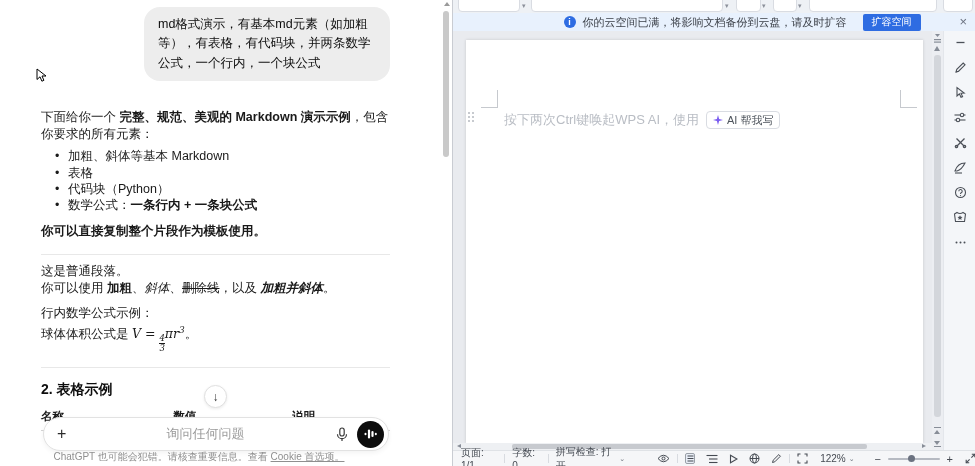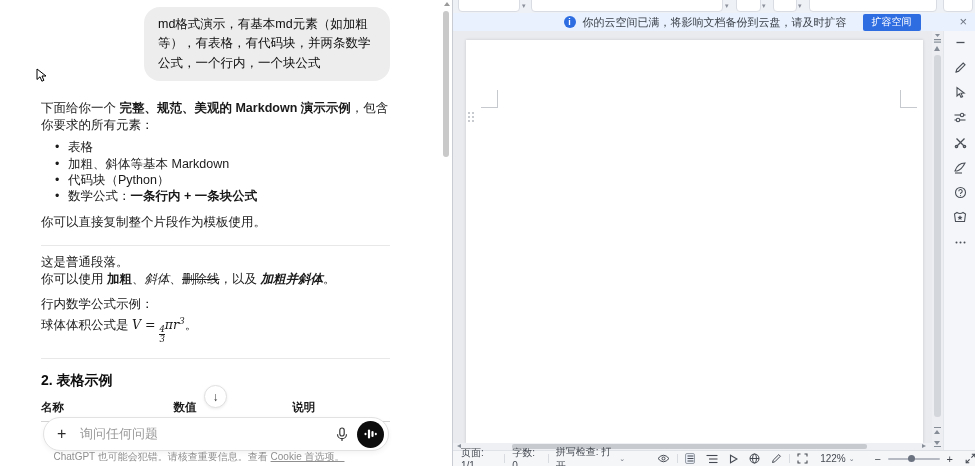--- a/index.html
+++ b/index.html
@@ -5,45 +5,45 @@
   * { margin:0; padding:0; box-sizing:border-box; }
   html,body { width:975px; height:466px; overflow:hidden; background:#fff;
     font-family:"Liberation Sans","DejaVu Sans",sans-serif; }
   .screen { position:relative; width:975px; height:466px; }
 
   
   .chat { position:absolute; left:0; top:0; width:452px; height:466px; background:#fff; overflow:hidden; }
   .chat-content { position:absolute; left:41px; right:62px; top:0; color:#1a1a1a; }
   .bubble { margin:7px 0 8px auto; width:246px; background:#ededed; border-radius:16px;
     padding:8px 14px; font-size:12.5px; line-height:1.55; color:#0d0d0d; }
-  .intro { margin-top:19px; font-size:12.5px; line-height:16.5px; }
+  .intro { margin-top:28px; font-size:12.5px; line-height:16.5px; }
   .md-ul { margin-top:6px; list-style:none; }
   .md-ul li { font-size:12.5px; line-height:16.4px; padding-left:27px; position:relative; }
   .md-ul li::before { content:"•"; position:absolute; left:14px; }
-  .copy-note { margin-top:9px; font-size:12.5px; }
+  .copy-note { margin-top:9px; font-size:12.5px;font-weight:bold; }
   .hr { border:none; border-top:1px solid #e8e8e8; margin:14px 0 0 0; }
   .h1 { margin-top:10px; font-size:19px; font-weight:bold; color:#0d0d0d; }
   .h2 { margin-top:13px; font-size:14px; font-weight:bold; color:#0d0d0d; }
   .p { margin-top:8px; font-size:12.5px; line-height:17px; }
   .strike { text-decoration:line-through; font-style:normal; }
   .math { font-family:"DejaVu Serif","Liberation Serif",serif; font-style:italic; }
   .frac { display:inline-flex; flex-direction:column; font-size:8.5px; line-height:1.05;
     vertical-align:-3px; text-align:center; font-style:italic; }
   .frac .den { border-top:1px solid #1a1a1a; }
   sup { font-size:9px; }
   table.md { margin-top:8px; width:100%; border-collapse:collapse; }
   table.md th { text-align:left; font-size:11.5px; padding:2px 0 6px 0; border-bottom:1px solid #d4d4d4; }
   .scrollbtn { position:absolute; left:204px; top:385px; width:23px; height:23px; border-radius:50%;
     background:#fff; border:1px solid #e0e0e0; box-shadow:0 1px 3px rgba(0,0,0,.08);
     display:flex; align-items:center; justify-content:center; font-size:12px; color:#333; cursor:pointer; }
   .composer { position:absolute; left:43px; top:417px; width:346px; height:34px; background:#fff;
     border:1px solid #e2e2e2; border-radius:17px; box-shadow:0 2px 5px rgba(0,0,0,.05);
     display:flex; align-items:center; padding:0 4px 0 13px; }
   .composer .plus { font-size:16px; color:#2b2b2b; width:20px; }
-  .composer .ph { flex:1; font-size:13px; color:#9a9a9a; margin-left:3px; }
+  .composer .ph { flex:1; font-size:13px; color:#9a9a9a; margin-left:3px;text-align:center; }
   .composer .mic { width:22px; display:flex; justify-content:center; }
   .voicebtn { width:27px; height:27px; border-radius:50%; background:#0d0d0d; display:flex;
     align-items:center; justify-content:center; margin-left:4px; }
   .chat-footer { position:absolute; left:0; right:62px; bottom:2px; text-align:center;
     font-size:10px; color:#8f8f8f;margin-left:8px; }
   .chat-footer a { color:#8f8f8f; text-decoration:underline; }
   .chat-vscroll { position:absolute; right:2px; top:0; width:7px; height:460px; }
   .chat-vscroll .up { position:absolute; top:2px; left:1px; width:0; height:0;
     border-left:3px solid transparent; border-right:3px solid transparent; border-bottom:4px solid #9a9a9a; }
   .chat-vscroll .thumb { position:absolute; top:11px; left:0; width:6px; height:146px;
@@ -120,22 +120,22 @@
   <section class="chat">
     <div class="chat-content">
 
       <div class="bubble">
         <span>md格式演示，有基本md元素（如加粗等），有表格，有代码块，并两条数学公式，一个行内，一个块公式</span>
       </div>
 
       <p class="intro"><span>下面给你一个 </span><b>完整、规范、美观的 Markdown 演示示例</b><span>，包含你要求的所有元素：</span></p>
 
       <ul class="md-ul">
+        <li>加粗、斜体等基本 Markdown</li>
         <li>表格</li>
-        <li>加粗、斜体等基本 Markdown</li>
         <li>代码块（Python）</li>
         <li><span>数学公式：</span><b>一条行内 + 一条块公式</b></li>
       </ul>
 
       <p class="copy-note">你可以直接复制整个片段作为模板使用。</p>
 
       <hr class="hr">
 
 
       <p class="p">
@@ -231,20 +231,29 @@
       <div class="mark-tl"></div>
       <div class="mark-tr"></div>
       <div class="draghandle">
           <i></i>
           <i></i>
           <i></i>
           <i></i>
           <i></i>
           <i></i>
         </div>
+      <div class="docph">
+        <span>按下两次Ctrl键唤起WPS AI，使用</span>
+        <span class="ai-badge">
+          <svg width="10" height="10" viewBox="0 0 10 10">
+            <path d="M5 0 L6.1 3.9 L10 5 L6.1 6.1 L5 10 L3.9 6.1 L0 5 L3.9 3.9 Z" fill="#7a5cf0"></path>
+          </svg>
+          <span>AI 帮我写</span>
+        </span>
+      </div>
     </div>
 
     <div class="vscroll">
       <svg class="ruler" width="9" height="10" viewBox="0 0 9 10">
         <path d="M2 1 L7 1 L4.5 4 Z" fill="#878d97"></path>
           <rect x="1" y="6" width="7" height="1.2" fill="#878d97"></rect>
           <rect x="1" y="8.5" width="7" height="1.2" fill="#878d97"></rect>
       </svg>
       <div class="up"></div>
       <div class="thumb"></div>

